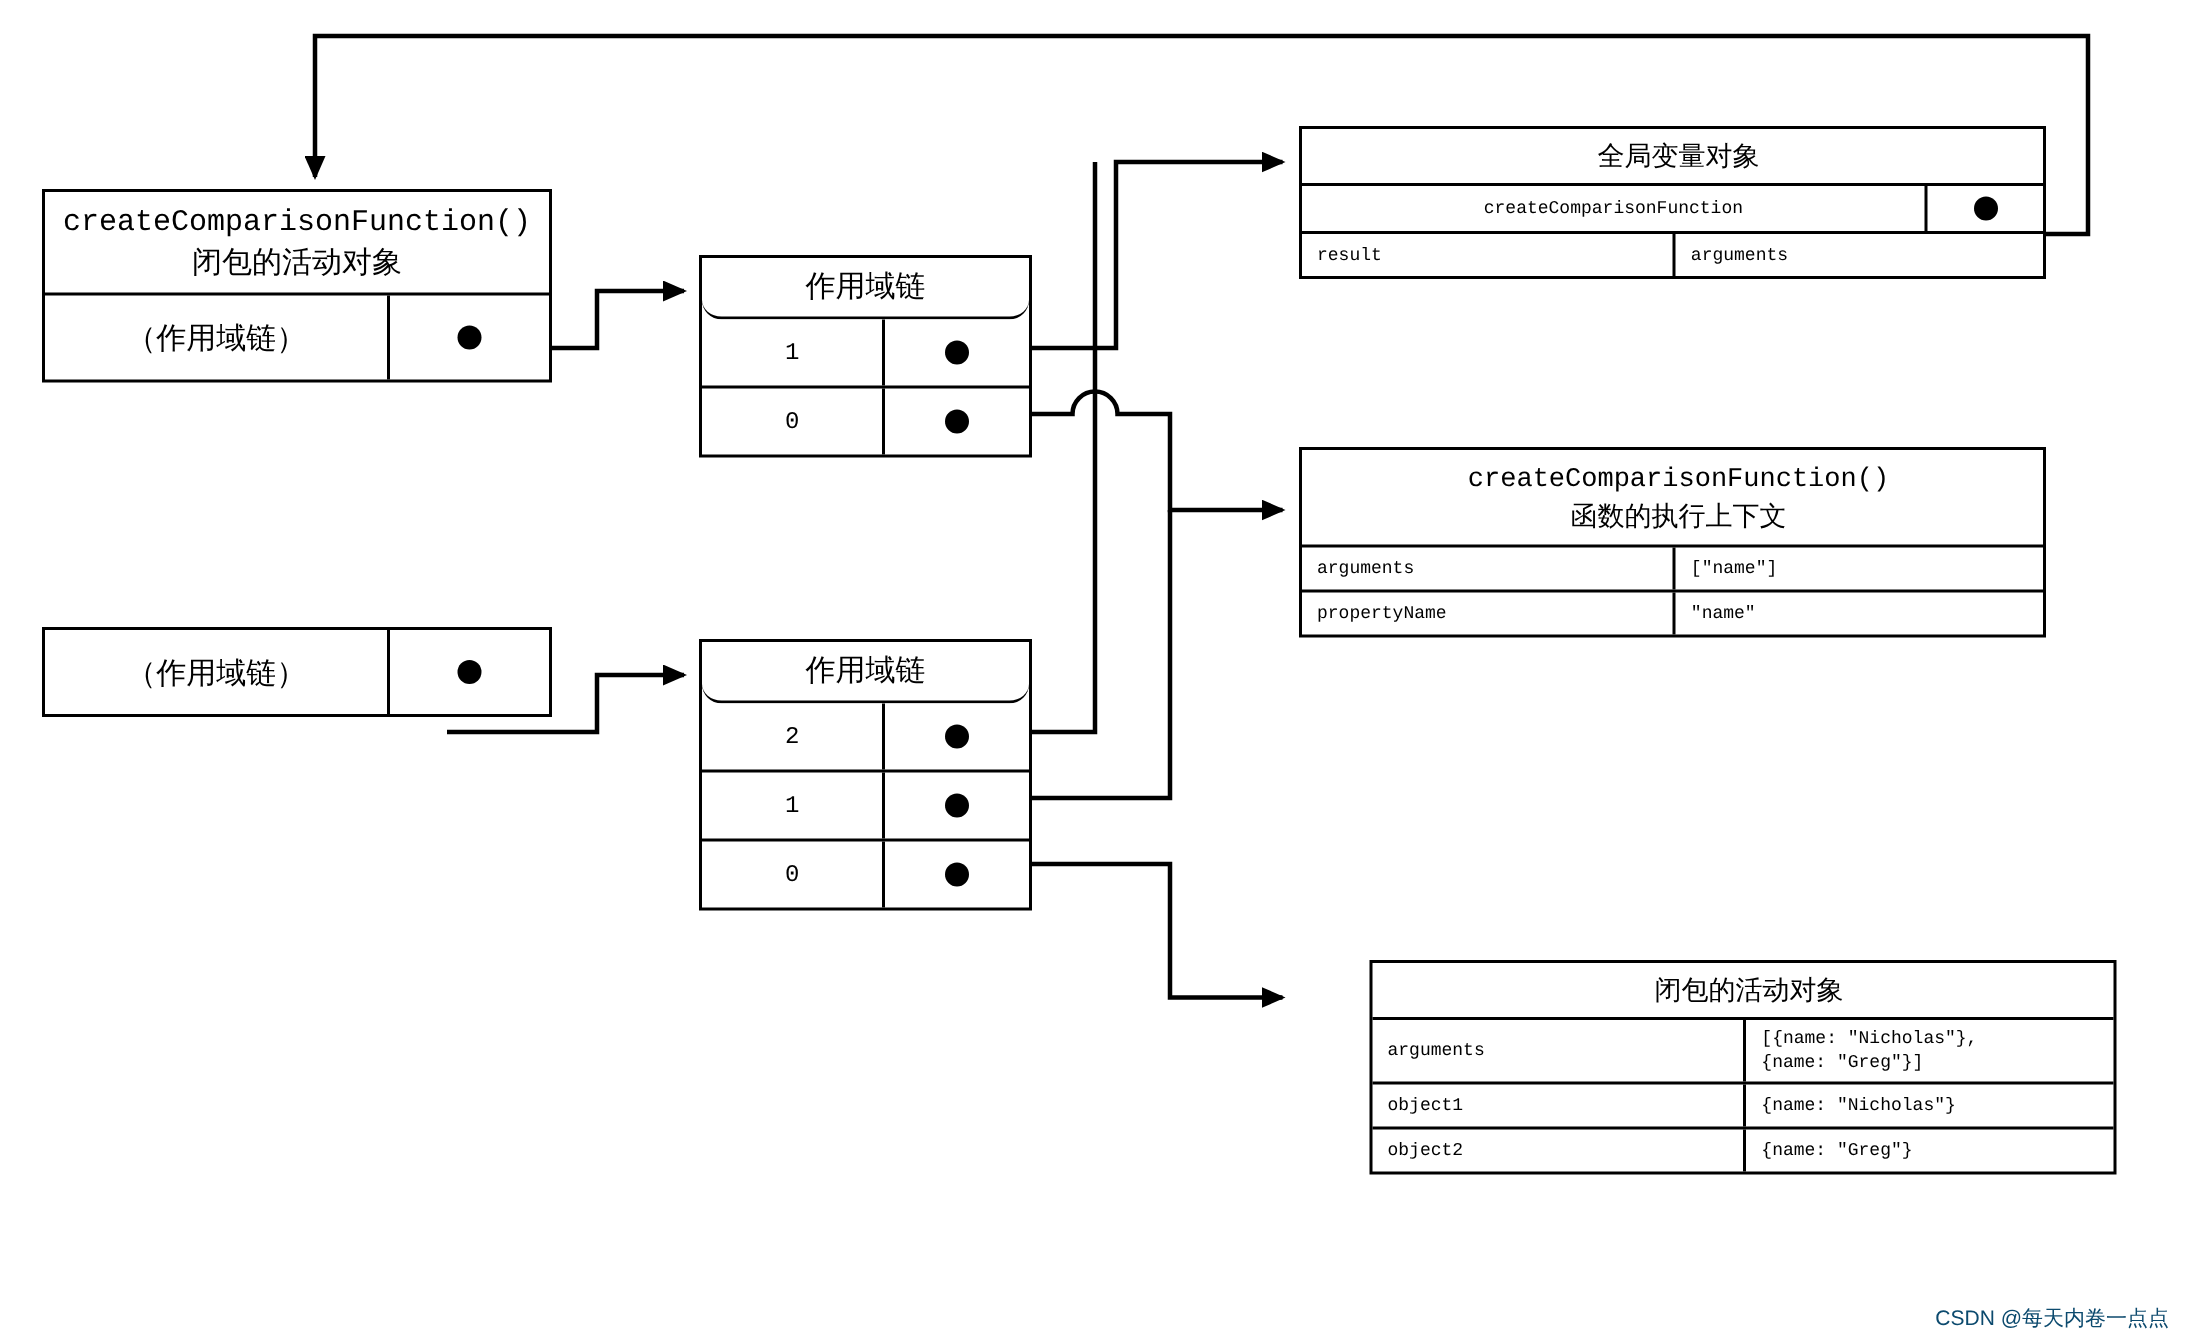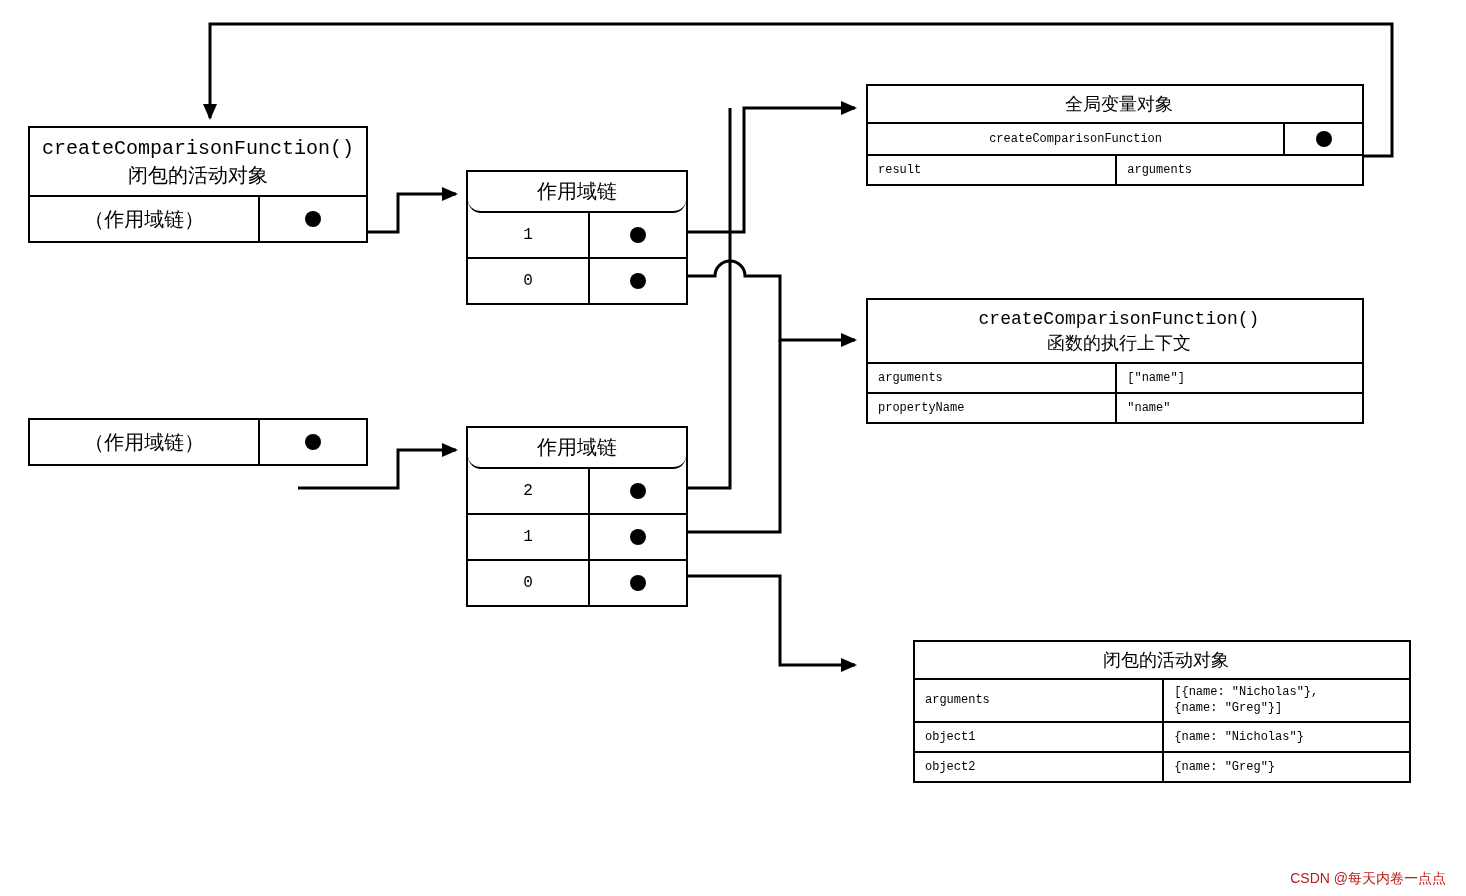--- a/index.html
+++ b/index.html
@@ -14,25 +14,25 @@
   .mono{font-family:"Courier New",Consolas,monospace;}
   .dot{width:16px;height:16px;border-radius:50%;background:#000;display:inline-block;margin:auto;}
   .scope .title{font-size:20px;border-radius:13px;}
   .scope .row{height:44px;}
   .scope .cell.num{flex:0 0 46%;}
   .scope .cell.d{flex:1;justify-content:center;}
   .obj .title{font-size:18px;padding-left:12px;}
   .obj .row .cell{font-size:12px;}
   .obj .row .cell:first-child{flex:0 0 46%;}
   .ctx .title{font-size:20px;}
-  .ctx .row{height:44px;}
+  .ctx .row{height:56px;}
   .ctx .cell:first-child{flex:0 0 62%;font-size:20px;justify-content:center;}
   .ctx .cell.d{flex:1;justify-content:center;}
   svg.arrows{position:absolute;top:0;left:0;width:1466px;height:896px;pointer-events:none;}
-  .watermark{position:absolute;right:20px;bottom:8px;color:#b91c1c;font-size:14px;font-family:Arial,sans-serif;}
+  .watermark{position:absolute;right:20px;bottom:8px;color:#0c4a6e;font-size:14px;font-family:Arial,sans-serif;}
 </style>
 </head>
 <body>
 
 <div class="canvas">
 
   <svg class="arrows">
     <defs>
       <marker id="ah" markerWidth="16" markerHeight="14" refX="14" refY="7" orient="auto" markerUnits="userSpaceOnUse">
         <path d="M0,0 L16,7 L0,14 Z" fill="#000"></path>

